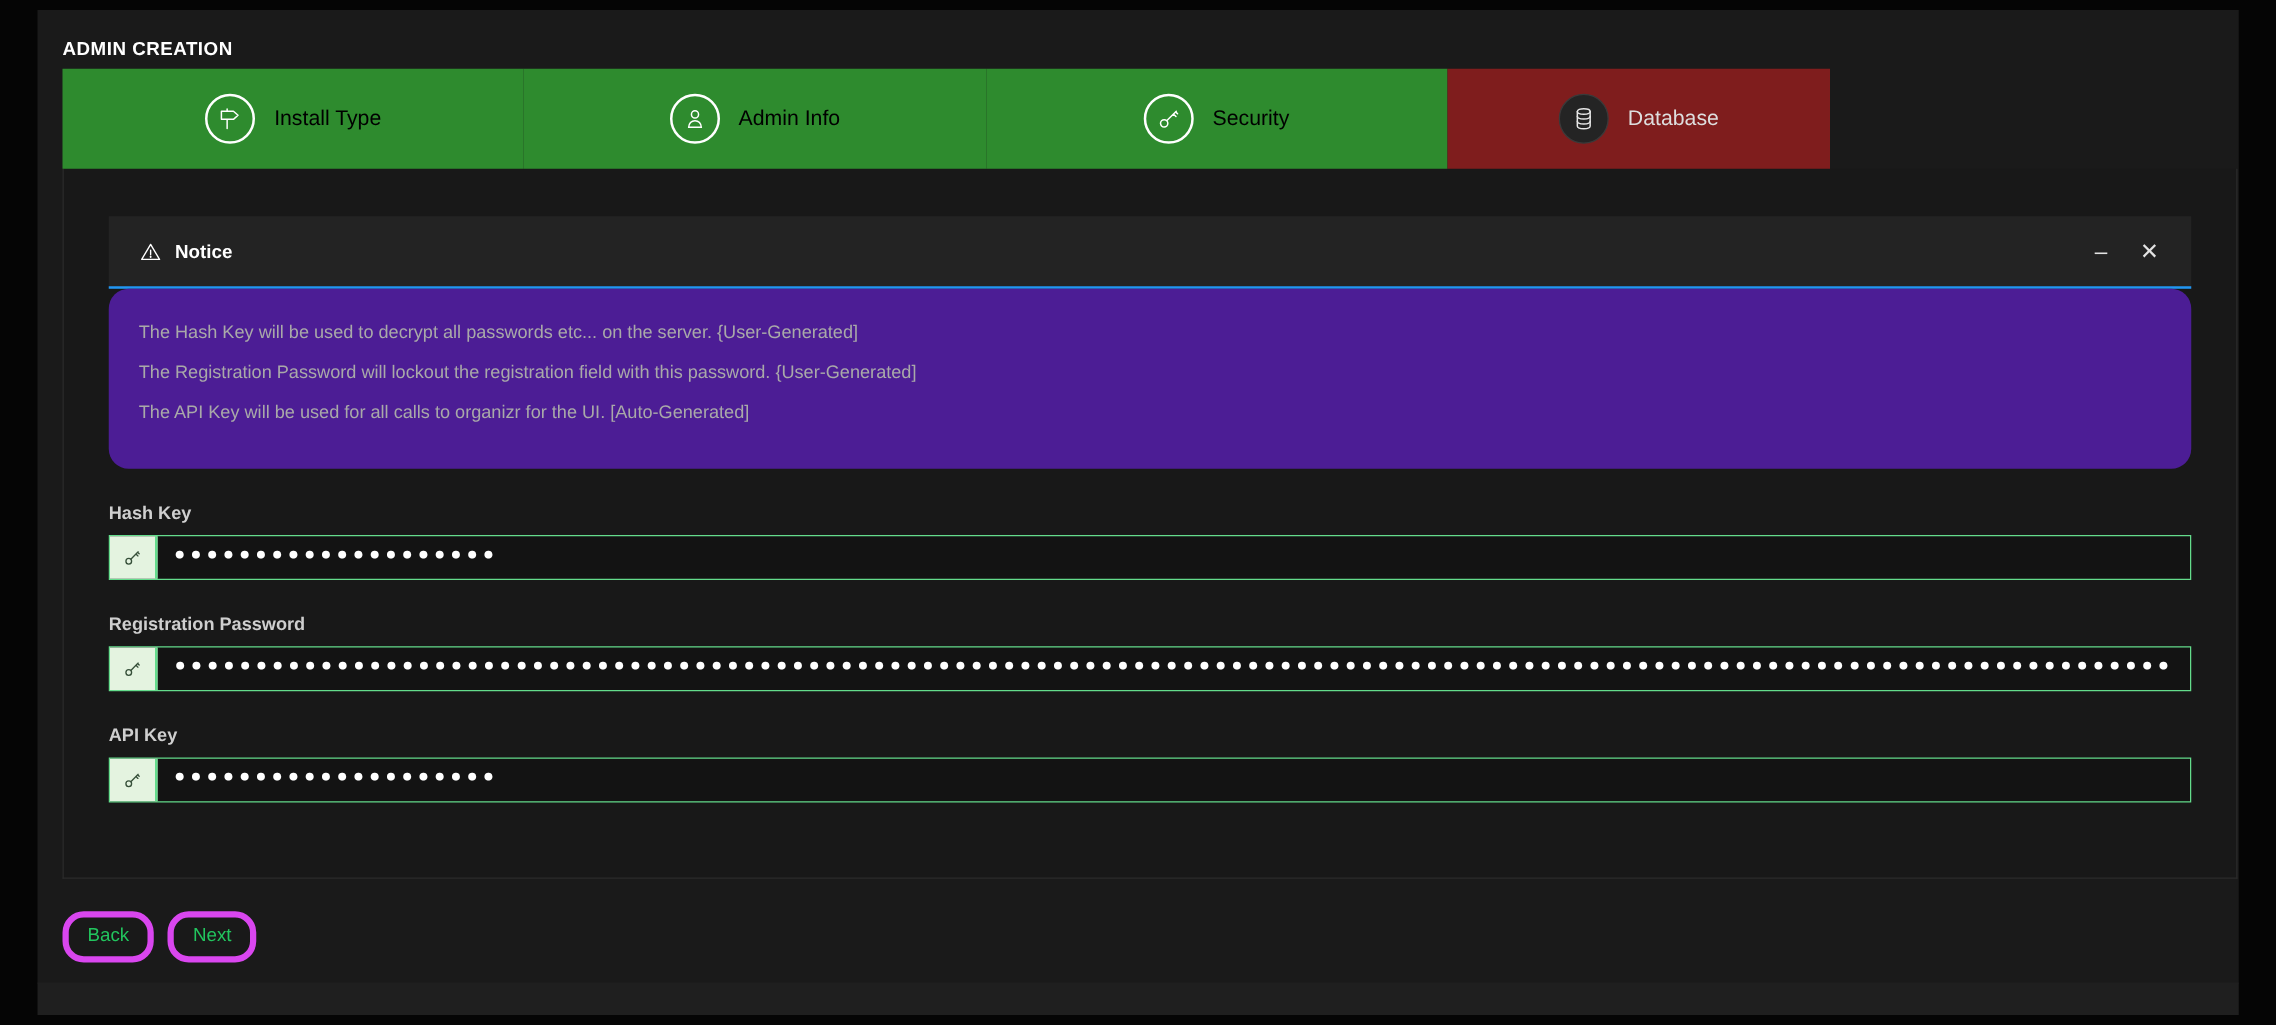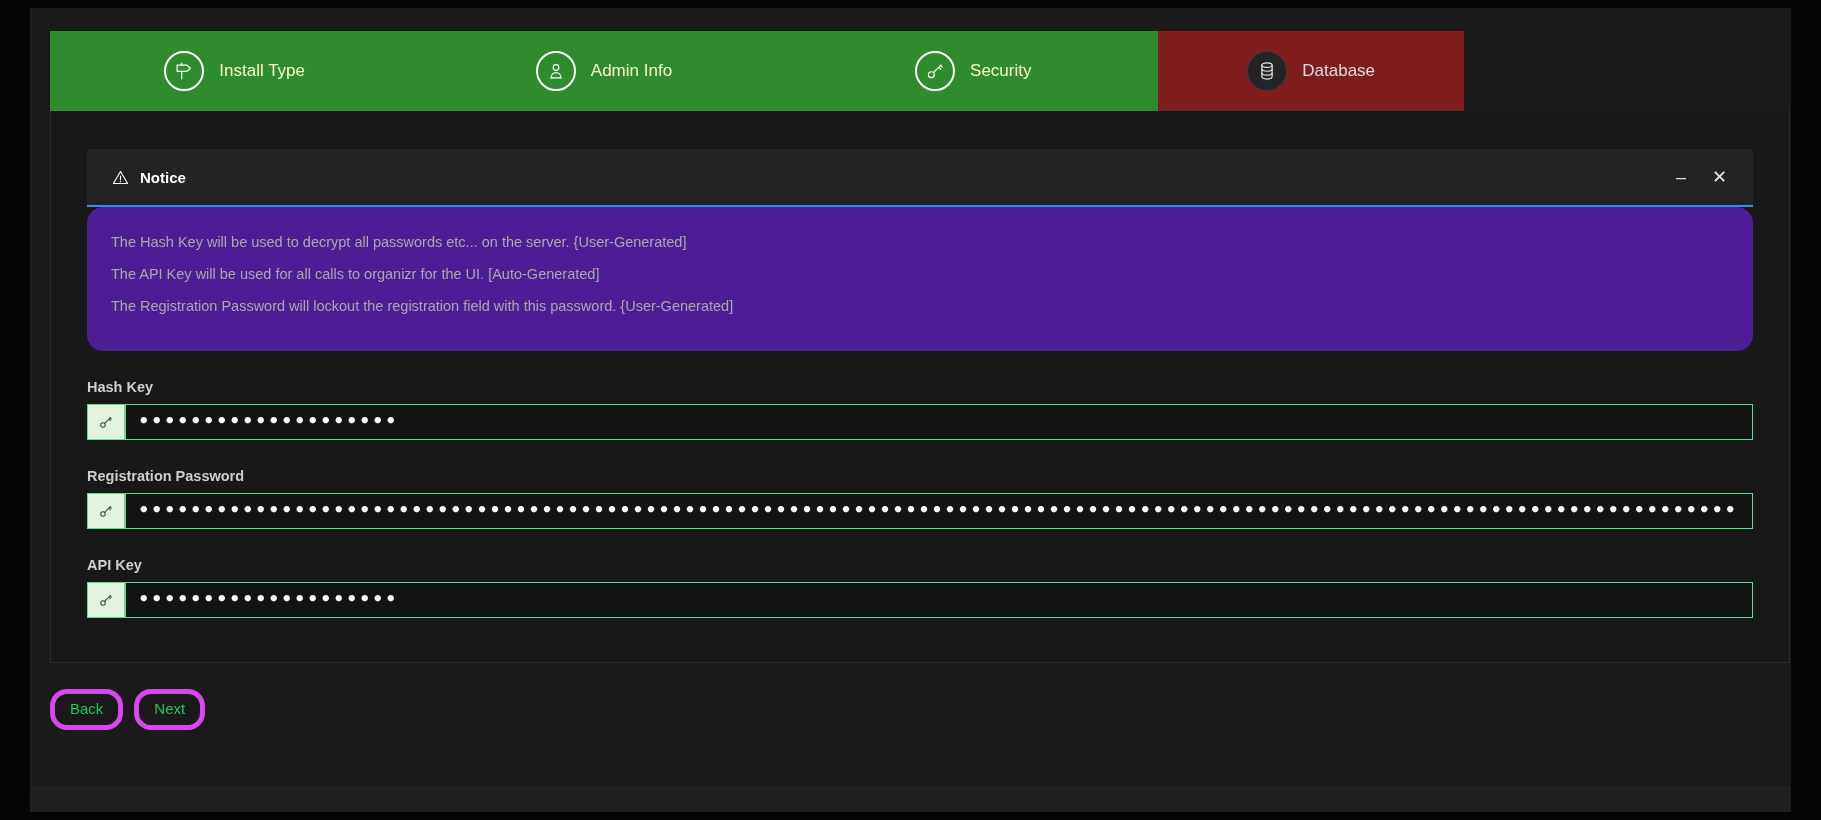--- a/index.html
+++ b/index.html
@@ -47,31 +47,31 @@
   .step.todo { background: #7f1d1d; flex: 0 0 17.81%; }
   .step-circle {
     width: 40px; height: 40px;
     border-radius: 50%;
     display: flex; align-items: center; justify-content: center;
     flex: 0 0 40px;
   }
   .step.done .step-circle { border: 2px solid #ffffff; }
   .step.todo .step-circle { background: #242424; border: 1px solid #3a3a3a; }
   .step-label { font-size: 17px; }
-  .step.done .step-label { color: #fef9c3; }
+  .step.done .step-label { color: #000000; }
   .step.todo .step-label { color: #dedede; }
   .step svg { stroke: #ffffff; fill: none; stroke-width: 1.3; }
   .step.todo svg { stroke: #e6e6e6; }
   
   .form-panel {
     width: 1740px;
     background: #181818;
     border: 1px solid #2b2b2b;
     border-top: none;
-    padding: 38px 36px 44px 36px;
+    padding: 38px 36px 60px 36px;
   }
   .notice-panel { width: 100%; }
   .notice-header {
     height: 58px;
     background: #232323;
     border-bottom: 2px solid #2196f3;
     display: flex; align-items: center;
     padding: 0 26px 0 24px;
   }
   .notice-title-wrap { display: flex; align-items: center; gap: 10px; flex: 1; }
@@ -141,20 +141,21 @@
     padding: 6px 15px 7px 15px;
     cursor: pointer;
     line-height: 1.2;
   }
 </style>
 </head>
 <body>
 
 <div class="main-panel">
 
+  <div class="page-title">ADMIN CREATION</div>
 
   <div class="stepper">
 
     <div class="step done">
       <span class="step-circle">
         <svg width="22" height="22" viewBox="0 0 24 24" stroke-linejoin="round" stroke-linecap="round">
           <path d="M9.5 3.5 V5.5 M4.5 5.5 H15 L19 9 L15 12.5 H4.5 Z M9.5 12.5 V20.5"></path>
         </svg>
       </span>
       <span class="step-label">Install Type</span>
@@ -207,22 +208,22 @@
           </svg>
           <span class="notice-title">Notice</span>
         </div>
         <div class="notice-controls">
           <span class="panel-ctl">–</span>
           <span class="panel-ctl">✕</span>
         </div>
       </div>
       <div class="notice-body">
         <p class="notice-line">The Hash Key will be used to decrypt all passwords etc... on the server. {User-Generated]</p>
+        <p class="notice-line">The Registration Password will lockout the registration field with this password. {User-Generated]</p>
         <p class="notice-line">The API Key will be used for all calls to organizr for the UI. [Auto-Generated]</p>
-        <p class="notice-line">The Registration Password will lockout the registration field with this password. {User-Generated]</p>
       </div>
     </div>
 
     <div class="field-group">
       <div class="field-label">Hash Key</div>
       <div class="input-row">
         <span class="input-addon">
           <svg width="16" height="16" viewBox="0 0 24 24" stroke-linecap="round">
             <circle cx="7.5" cy="16.5" r="3.4"></circle>
             <path d="M10 14 L18.8 5.2 M16.2 7.8 L18.5 10.1 M18.2 5.8 L20 7.6"></path>

